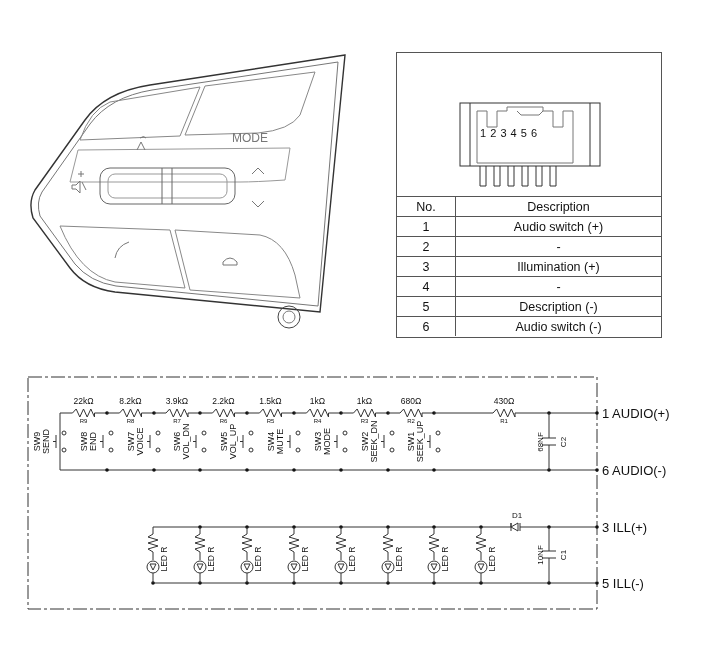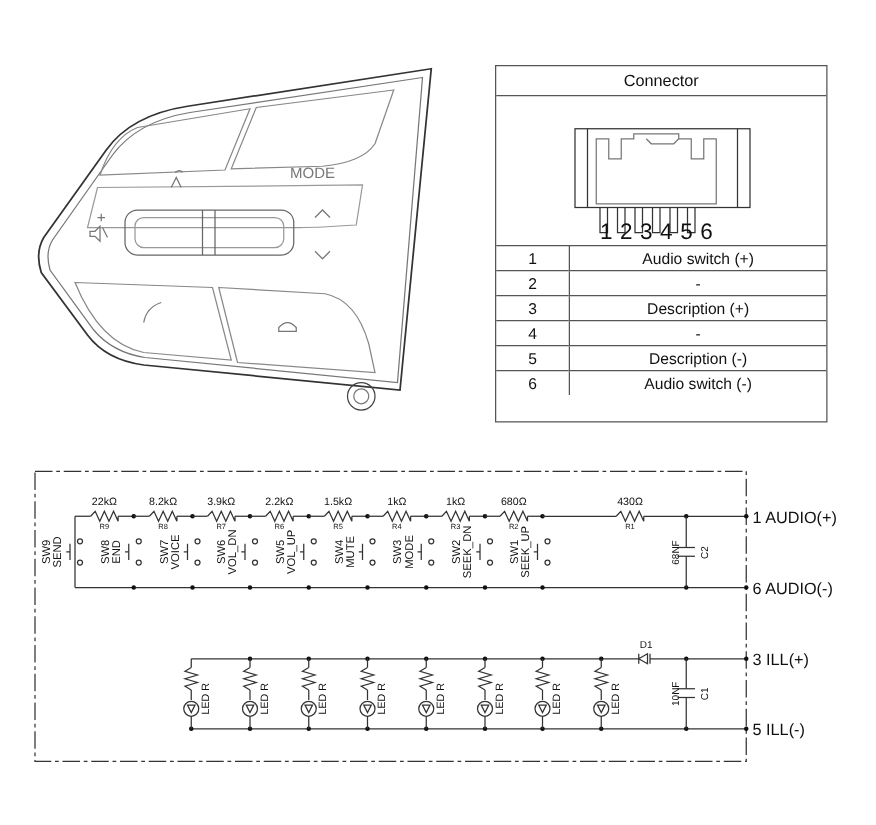--- a/index.html
+++ b/index.html
@@ -49,52 +49,55 @@
     </g>
   <g stroke="#777" fill="none">
       <path d="M115,228 q2,-12 14,-16"></path>
     </g>
   <g stroke="#777" fill="none">
       <path d="M223,232 q7,-8 14,0 v3 h-14 Z"></path>
     </g>
 </svg>
 
 <div id="connector-panel" class="abs">
-  <div id="conn-title" class="abs">Connector</div>
   <svg class="abs" style="left:55px;top:40px" width="150" height="95" viewBox="0 0 150 95">
     <g fill="none" stroke="#333" stroke-width="1">
       <rect x="8" y="10" width="140" height="63"></rect>
       <line x1="18" y1="10" x2="18" y2="73"></line>
       <line x1="138" y1="10" x2="138" y2="73"></line>
       <path d="M25,18 h10 v16 h10 v-16 h10 v-4 h36 v4 h10 v16 h10 v-16 h10 v52 h-96 Z" stroke="#777"></path>
       <path d="M65,18 l4,4 h18 l4,-4" stroke="#777"></path>
       <path d="M28,73 v20 h6 v-20 M42,73 v20 h6 v-20 M56,73 v20 h6 v-20 M70,73 v20 h6 v-20 M84,73 v20 h6 v-20 M98,73 v20 h6 v-20"></path>
     </g>
   </svg>
-  <div class="abs" style="left:83px;top:74px;font-size:18px;word-spacing:1px;margin-top:48px;">
+  <div class="abs" style="left:83px;top:74px;font-size:11px;word-spacing:1px;">
     <span>1</span>
     <span>2</span>
     <span>3</span>
     <span>4</span>
     <span>5</span>
     <span>6</span>
   </div>
   <table class="pins">
     <tbody>
+        <tr>
+      <th>No.</th>
+      <th>Description</th>
+    </tr>
     <tr>
           <td>1</td>
           <td>Audio switch (+)</td>
         </tr>
     <tr>
           <td>2</td>
           <td>-</td>
         </tr>
     <tr>
           <td>3</td>
-          <td>Description (+)</td>
+          <td>Illumination (+)</td>
         </tr>
     <tr>
           <td>4</td>
           <td>-</td>
         </tr>
     <tr>
           <td>5</td>
           <td>Description (-)</td>
         </tr>
     <tr>

